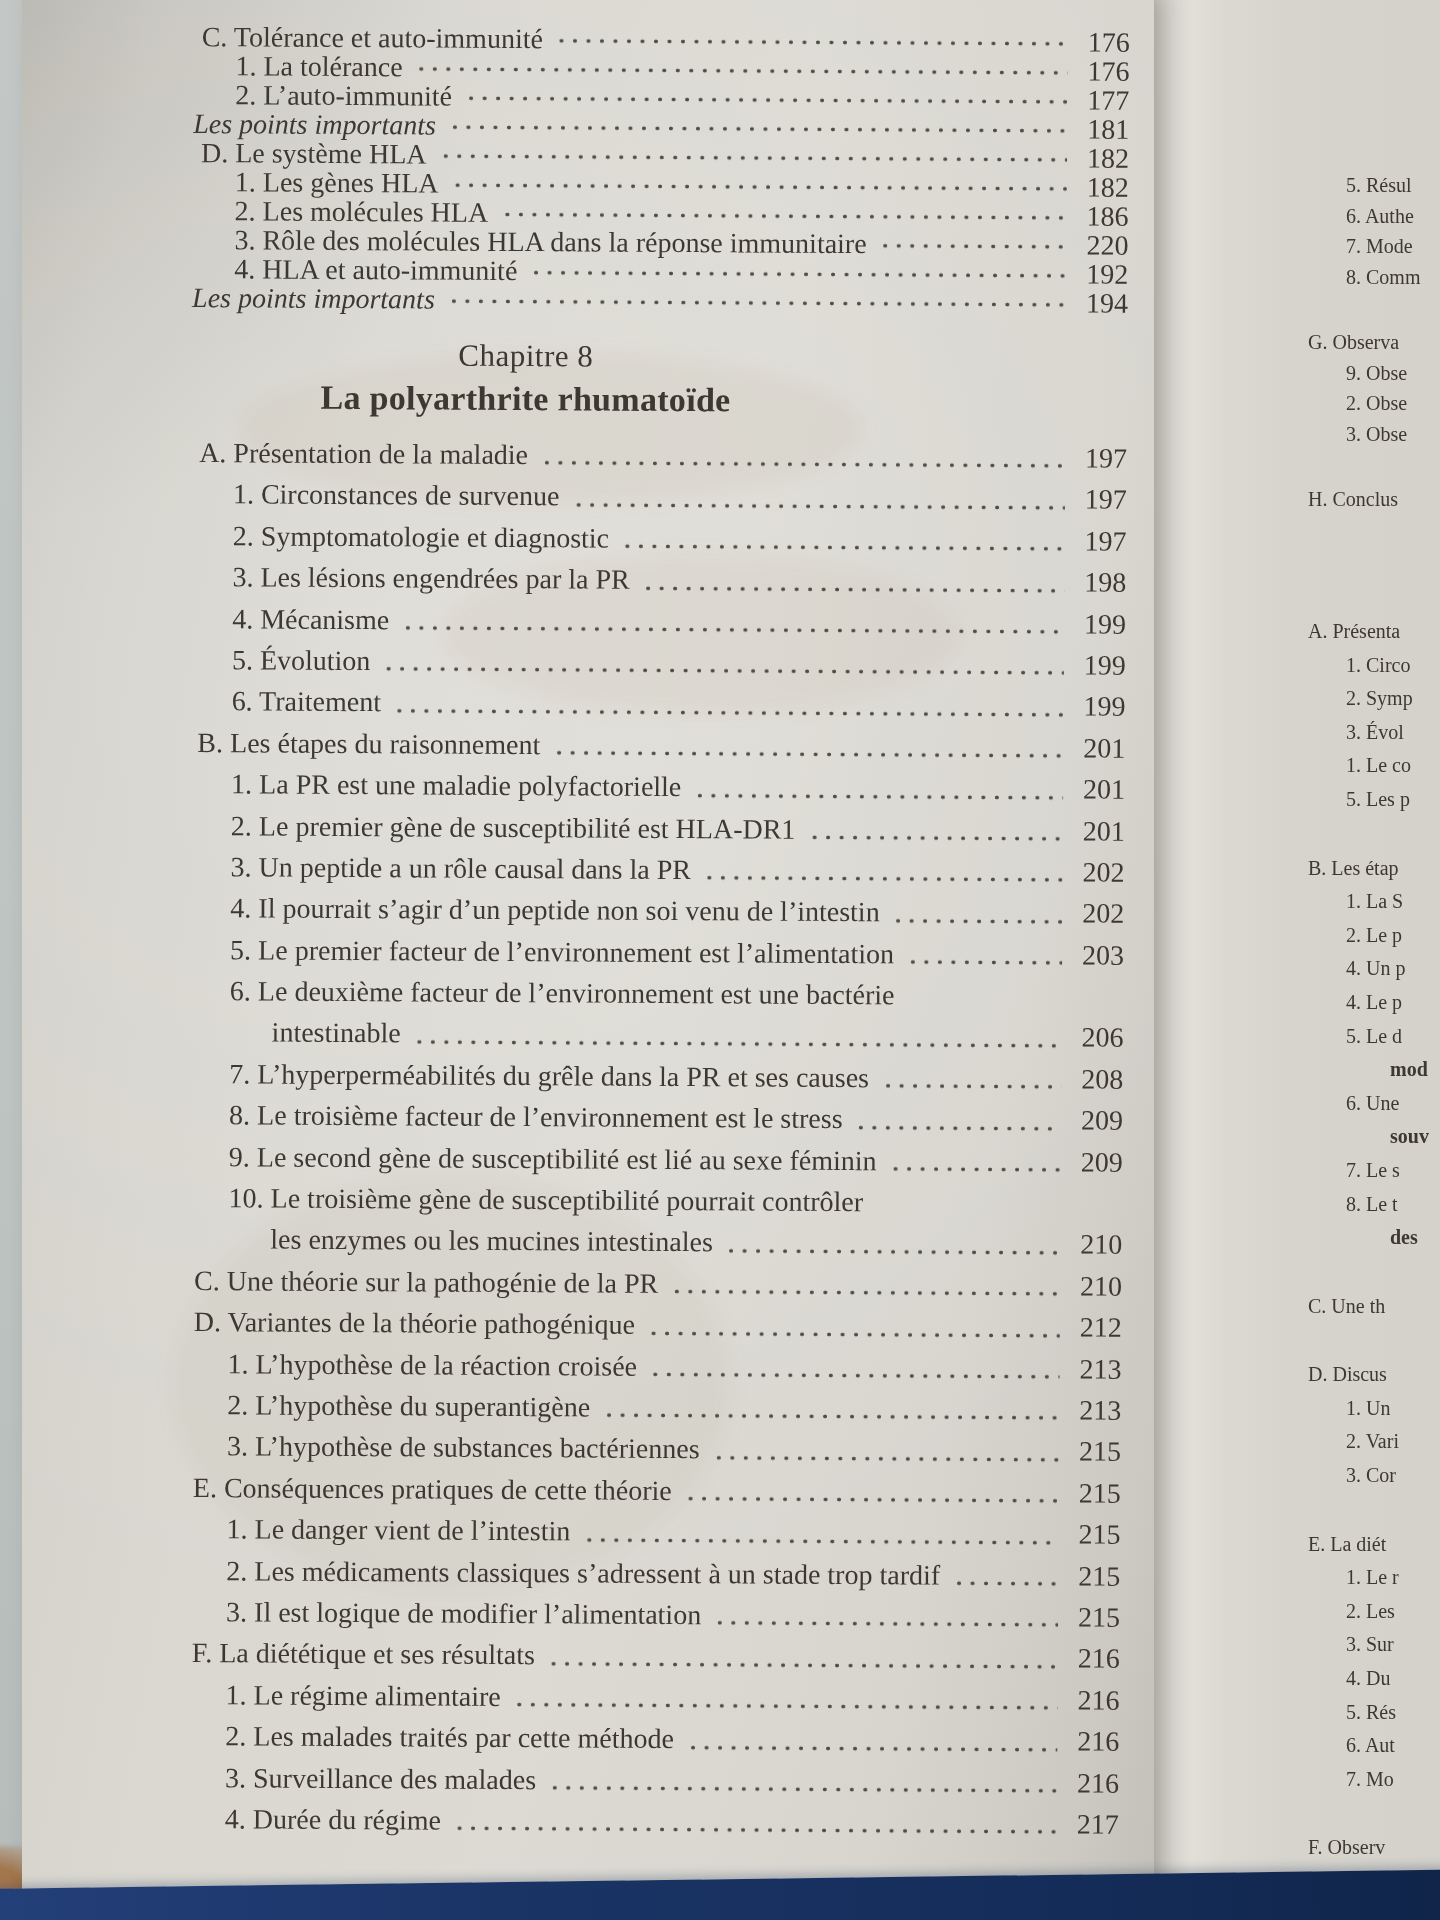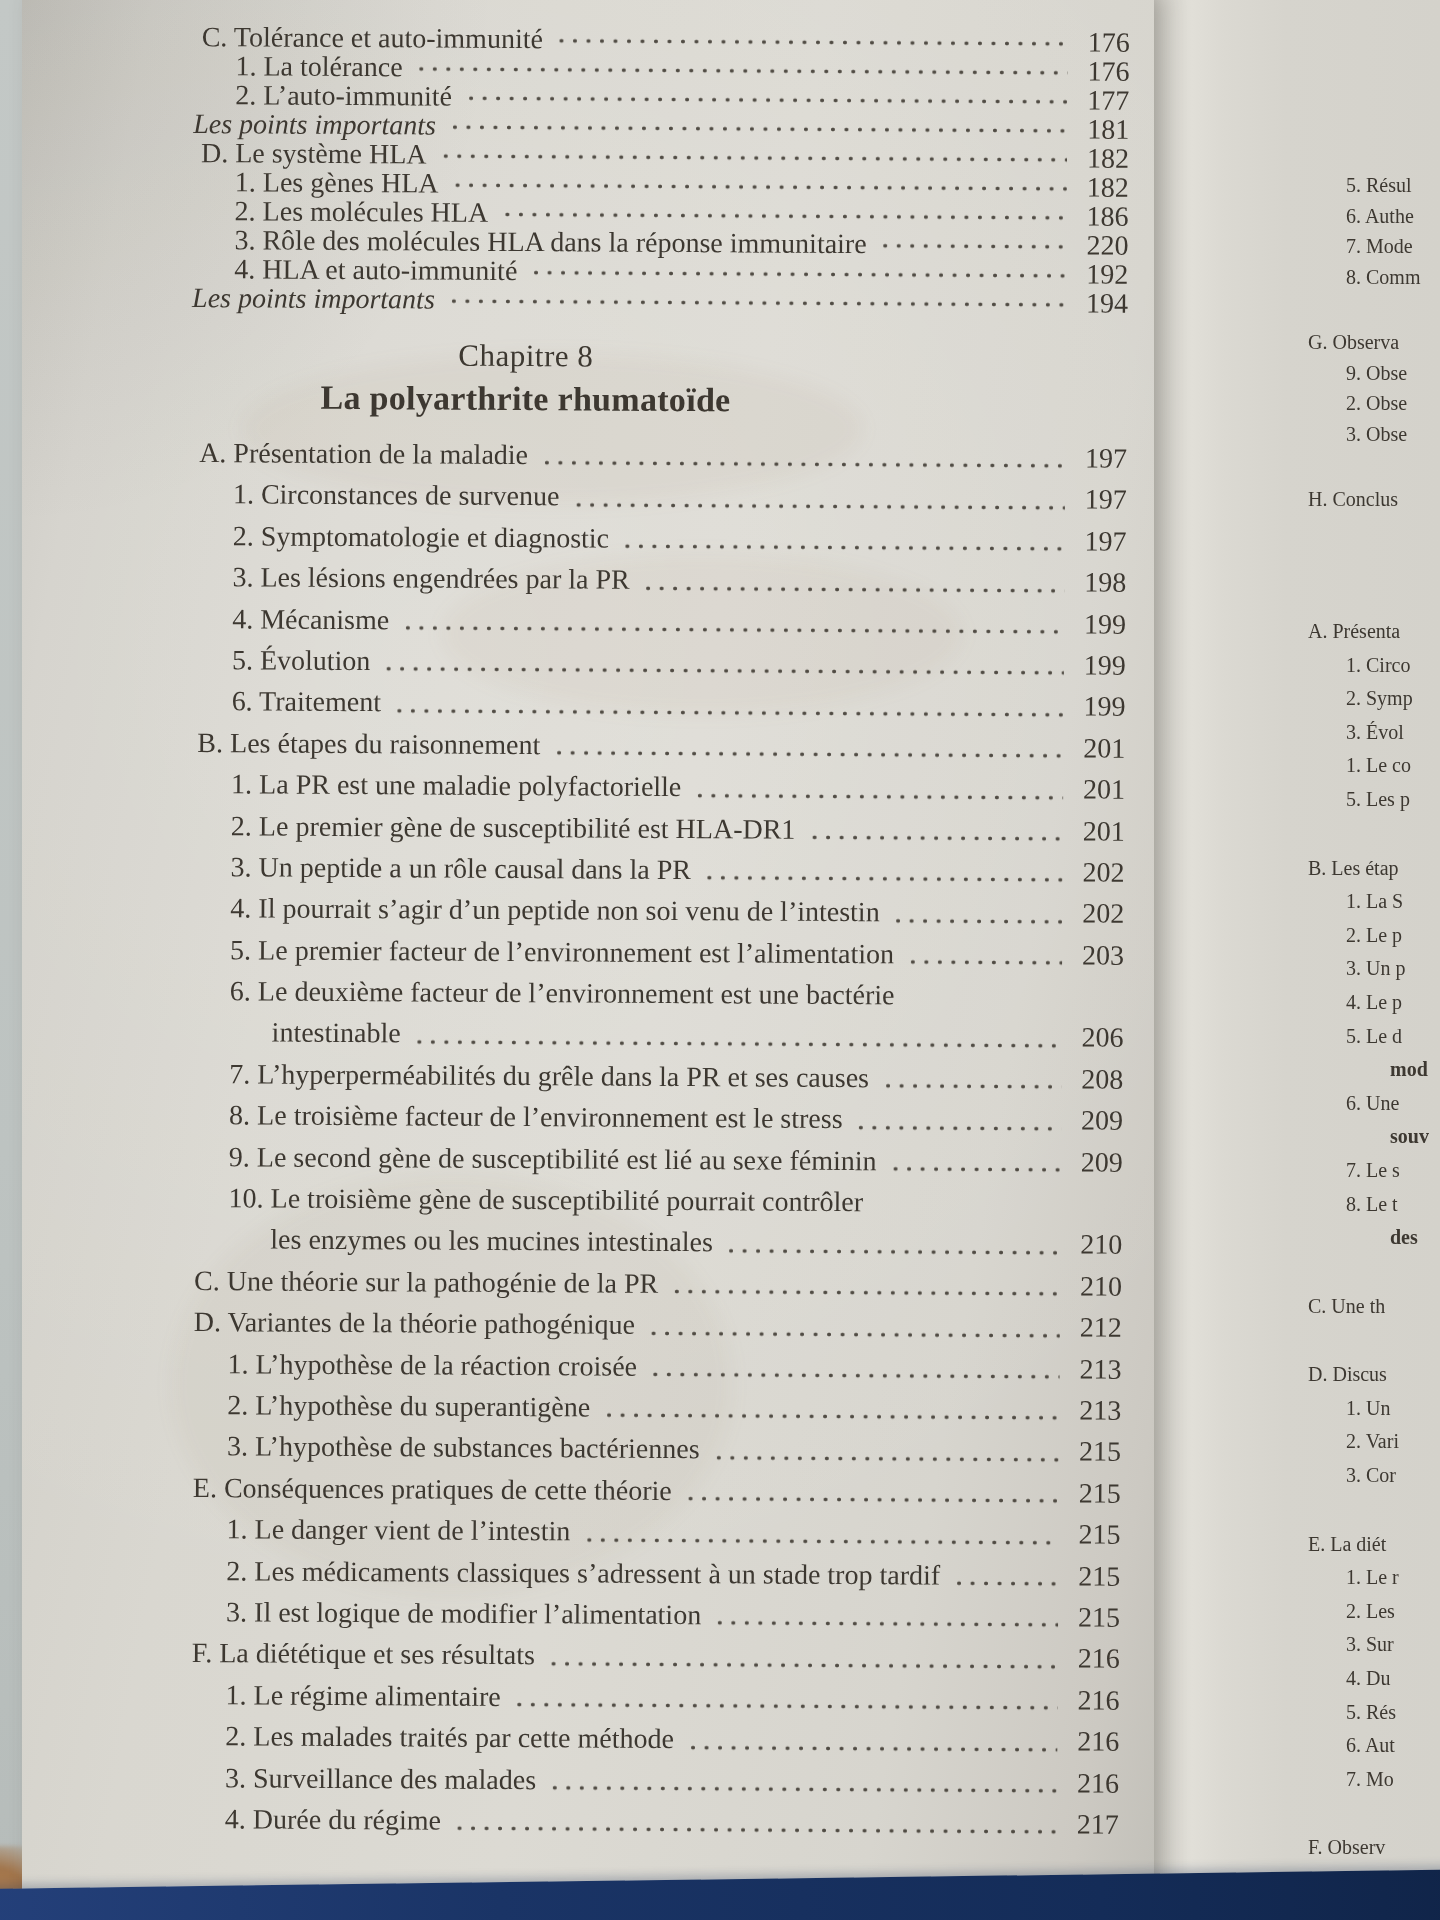--- a/index.html
+++ b/index.html
@@ -73,21 +73,21 @@
     <div class="rp-block rp-bottom" id="rp-bottom">
         <div class="rp-row lvl-section">A. Présenta</div>
         <div class="rp-row lvl-sub">1. Circo</div>
         <div class="rp-row lvl-sub">2. Symp</div>
         <div class="rp-row lvl-sub">3. Évol</div>
         <div class="rp-row lvl-sub">1. Le co</div>
         <div class="rp-row lvl-sub">5. Les p</div>
         <div class="rp-row lvl-section">B. Les étap</div>
         <div class="rp-row lvl-sub">1. La S</div>
         <div class="rp-row lvl-sub">2. Le p</div>
-        <div class="rp-row lvl-sub">3. Un p</div>
+        <div class="rp-row lvl-sub">4. Un p</div>
         <div class="rp-row lvl-sub">4. Le p</div>
         <div class="rp-row lvl-sub">5. Le d</div>
         <div class="rp-row lvl-wrap">mod</div>
         <div class="rp-row lvl-sub">6. Une</div>
         <div class="rp-row lvl-wrap">souv</div>
         <div class="rp-row lvl-sub">7. Le s</div>
         <div class="rp-row lvl-sub">8. Le t</div>
         <div class="rp-row lvl-wrap">des</div>
         <div class="rp-row lvl-section">C. Une th</div>
         <div class="rp-row lvl-section">D. Discus</div>

